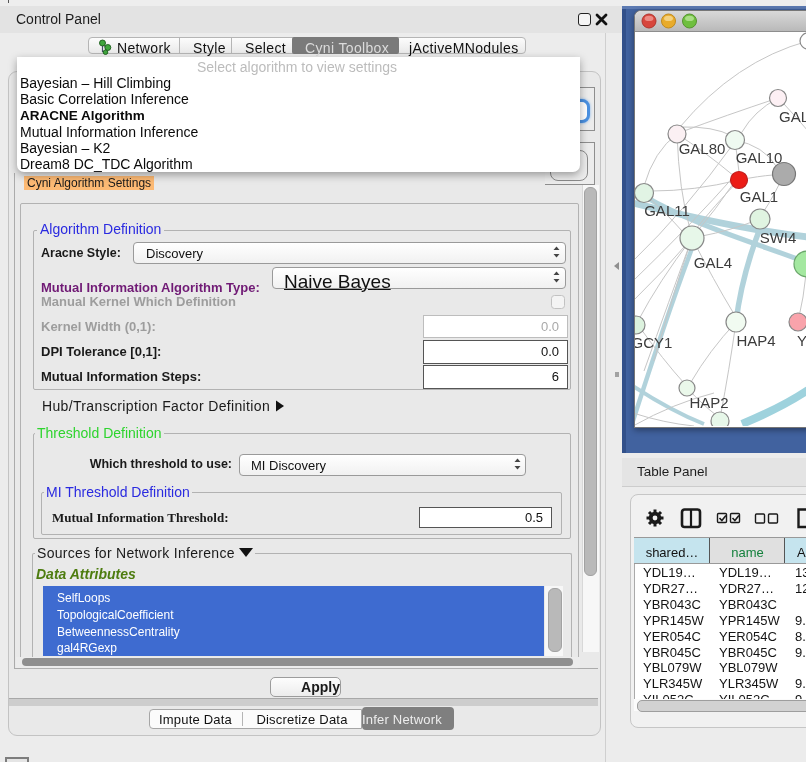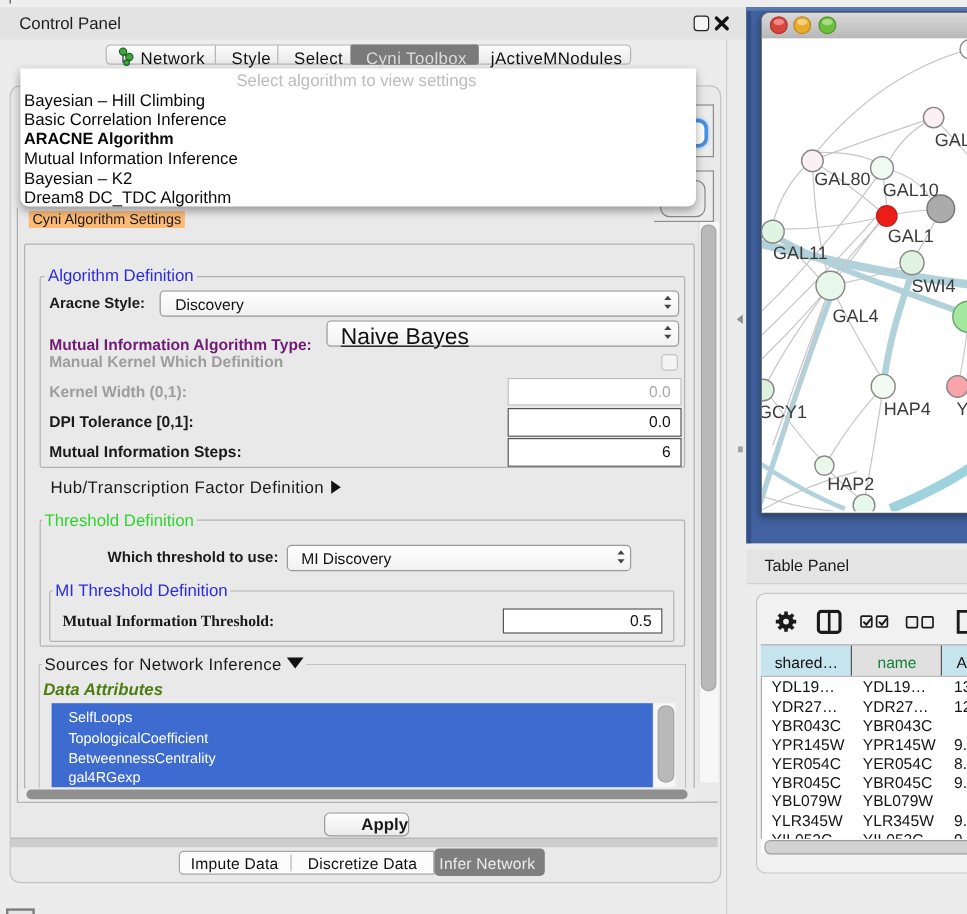--- a/index.html
+++ b/index.html
@@ -124,21 +124,21 @@
 
 <div class="abs" style="left:270px;top:677px;width:69px;height:18px;background:linear-gradient(#fdfdfd,#ececec);border:1px solid #9c9c9c;border-radius:5px;text-align:right;font-size:14px;font-weight:600;color:#1a1a1a;line-height:19px;">Apply</div>
 
 <div class="abs" style="left:9px;top:698px;width:589px;height:1px;background:#a8a8a8;"></div>
 <div class="abs" style="left:9px;top:699px;width:589px;height:7px;background:#cdcdcd;"></div>
 <div class="abs" style="left:149px;top:709px;width:213px;height:20px;background:#fbfbfb;border:1px solid #a6a6a6;border-radius:4px 0 0 4px;box-sizing:border-box;"></div>
 <div class="abs" style="left:242px;top:712px;width:1px;height:14px;background:#b5b5b5;"></div>
 <div class="abs" style="left:362px;top:707px;width:92px;height:23px;background:#7f7f7f;border-radius:4px;"></div>
 <div class="abs" style="left:149px;top:712px;width:93px;text-align:center;font-size:13px;letter-spacing:0.2px;color:#111;">Impute Data</div>
 <div class="abs" style="left:242px;top:712px;width:120px;text-align:center;font-size:13px;letter-spacing:0.2px;color:#111;">Discretize Data</div>
-<div class="abs" style="left:362px;top:712px;width:84px;text-align:right;font-size:13px;letter-spacing:0.2px;color:#ededed;">Infer Network</div>
+<div class="abs" style="left:362px;top:712px;width:84px;text-align:left;font-size:13px;letter-spacing:0.2px;color:#ededed;">Infer Network</div>
 
 <div class="abs" style="left:5px;top:757px;width:20px;height:14px;border:2px solid #7d7d7d;background:#e5e5e5;"></div>
 
 <div class="abs" style="left:614px;top:262px;width:0;height:0;border-top:4px solid transparent;border-bottom:4px solid transparent;border-right:5px solid #8f8f8f;"></div>
 <div class="abs" style="left:615px;top:372px;width:4px;height:5px;background:#a2a2a2;"></div>
 
 <div class="abs" style="left:17px;top:57px;width:563px;height:115px;background:#fff;border-radius:0 0 7px 7px;box-shadow:0 3px 8px rgba(0,0,0,0.35);"></div>
 <div class="abs" style="left:90px;top:59px;width:414px;text-align:center;font-size:14px;color:#bcbcbc;">Select algorithm to view settings</div>
 <div class="abs" style="left:20px;top:75px;font-size:14px;color:#0a0a0a;line-height:16px;">Bayesian – Hill Climbing<br>Basic Correlation Inference<br><span class="b" style="font-size:13.5px;">ARACNE Algorithm</span><br>Mutual Information Inference<br>Bayesian – K2<br>Dream8 DC_TDC Algorithm</div>
 

